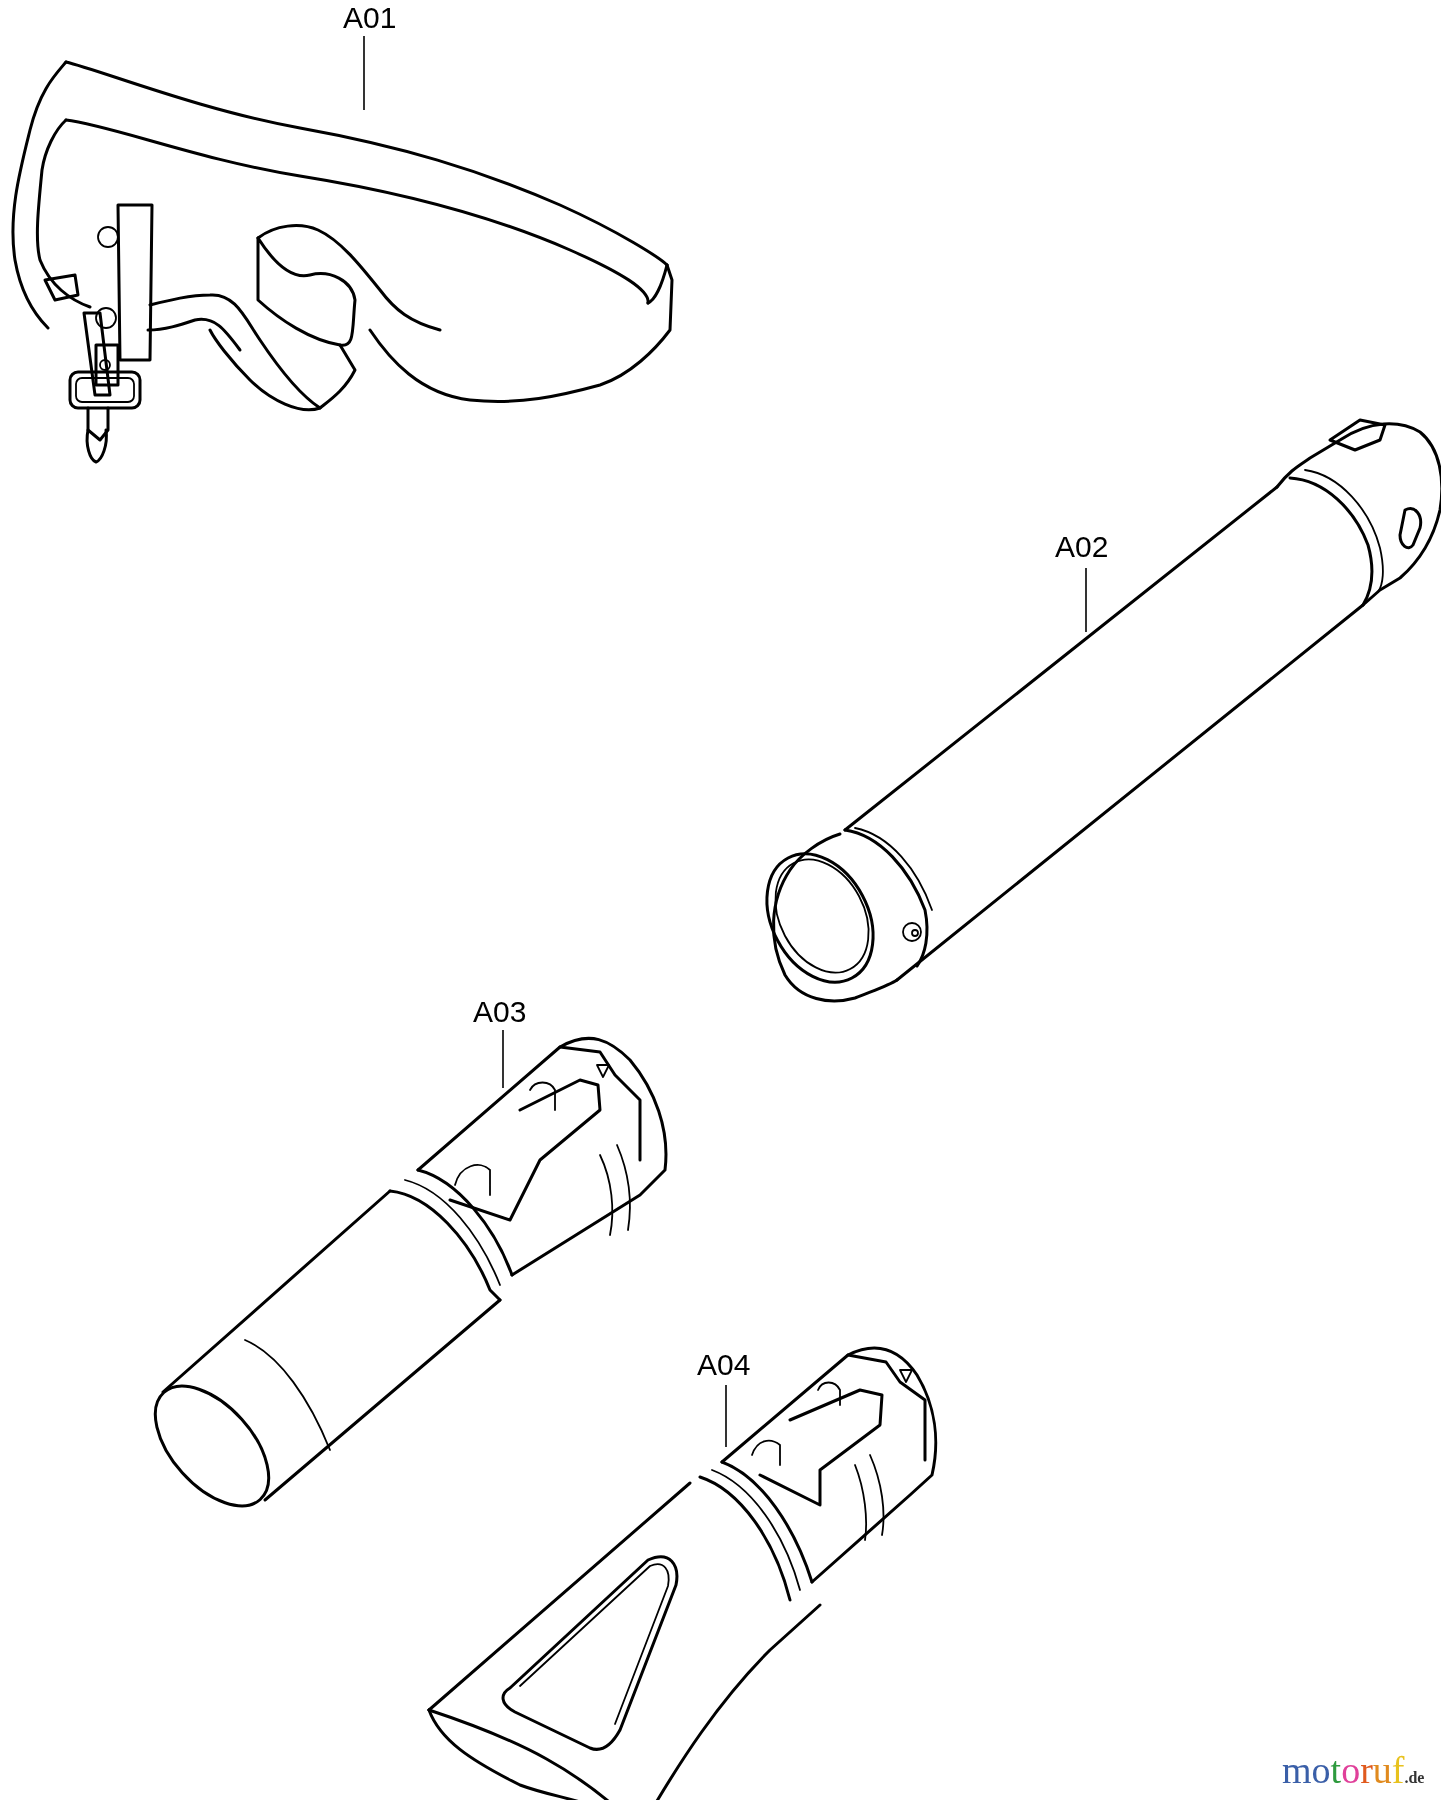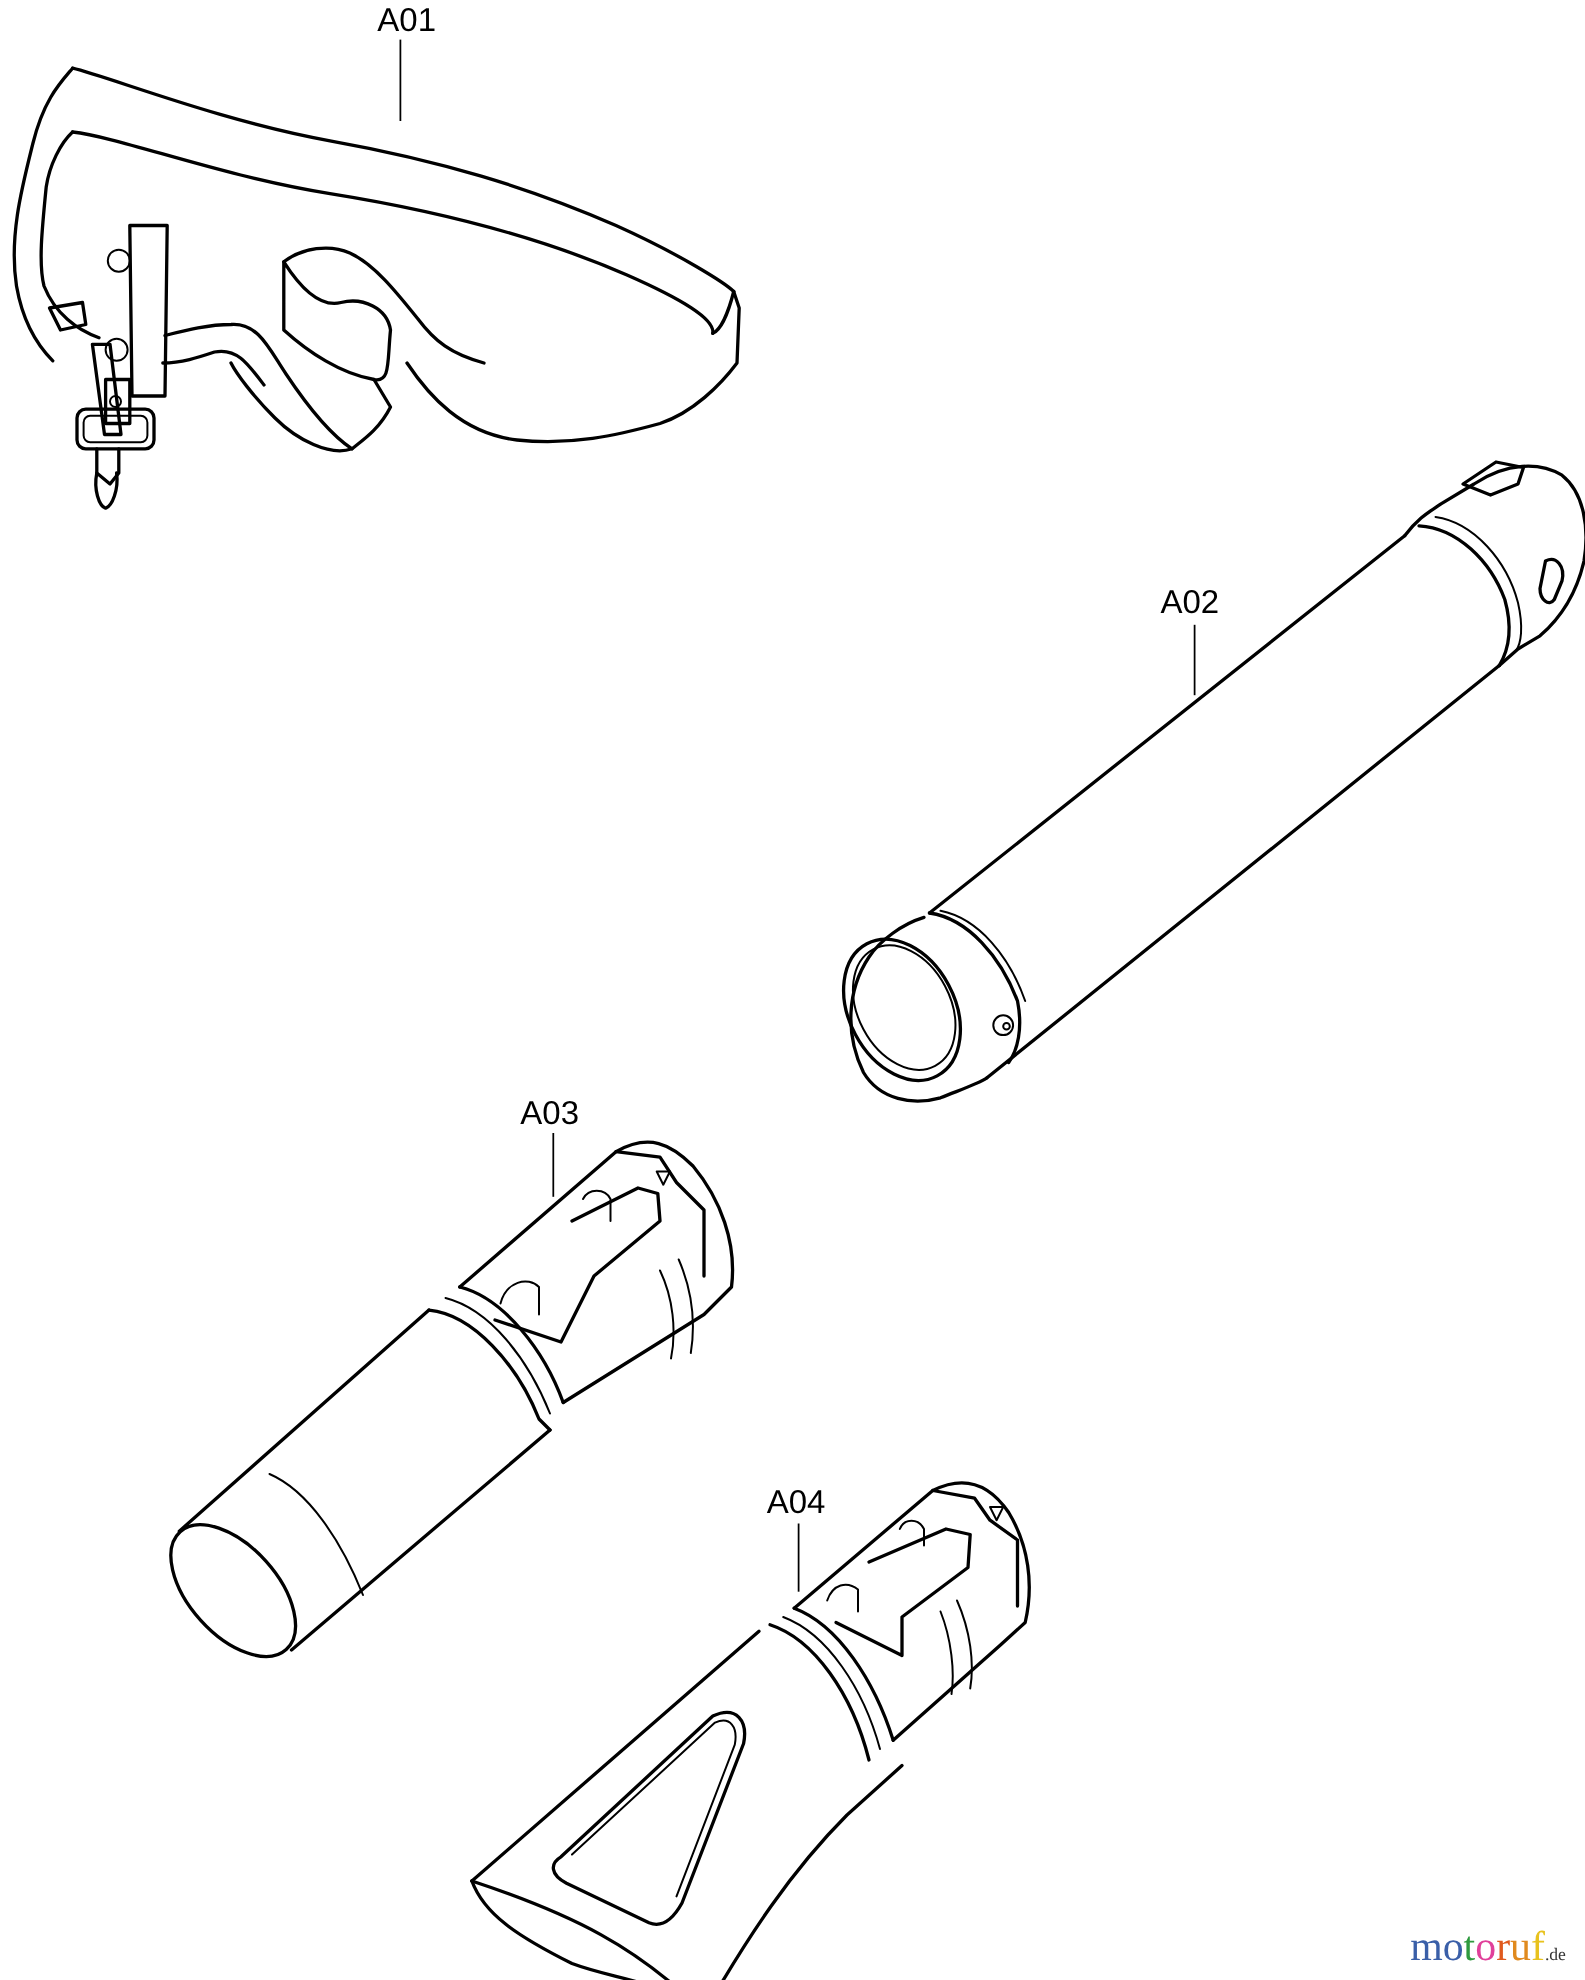--- a/index.html
+++ b/index.html
@@ -4,21 +4,21 @@
   <style>
     html, body { margin: 0; padding: 0; background: #ffffff; }
     body { width: 1441px; height: 1800px; position: relative; overflow: hidden; }
     #canvas { position: absolute; left: 0; top: 0; width: 1441px; height: 1800px; }
     .ln { fill: none; stroke: #000; stroke-width: 3; stroke-linejoin: round; stroke-linecap: round; }
     .th { fill: none; stroke: #000; stroke-width: 1.8; stroke-linejoin: round; stroke-linecap: round; }
     .lbl { font-family: "Liberation Sans", sans-serif; font-size: 30px; fill: #000; }
     .leader { stroke: #000; stroke-width: 1.6; }
     .wm { position: absolute; left: 1282px; top: 1748px; font-family: "Liberation Serif", serif; font-size: 38px; letter-spacing: 0px; white-space: nowrap; }
     .wm span { display: inline-block; }
-    .wm .de { font-size: 16px; color: #333; }
+    .wm .de { font-size: 16px; color: #333; font-weight: bold; }
   </style>
 </head>
 <body>
 
 <svg id="canvas" viewBox="0 0 1441 1800" xmlns="http://www.w3.org/2000/svg">
 
   <g>
 
     <path class="ln" d="M66,62 C100,70 200,110 300,128 C400,146 480,170 560,205 C620,232 660,258 667,265"></path>
 

